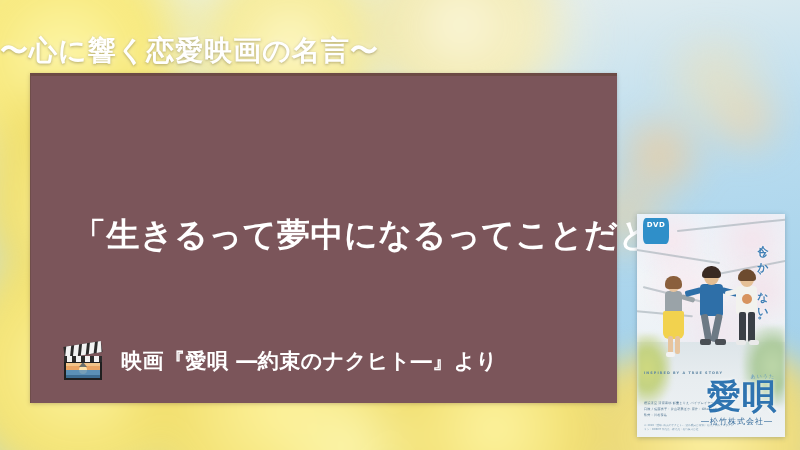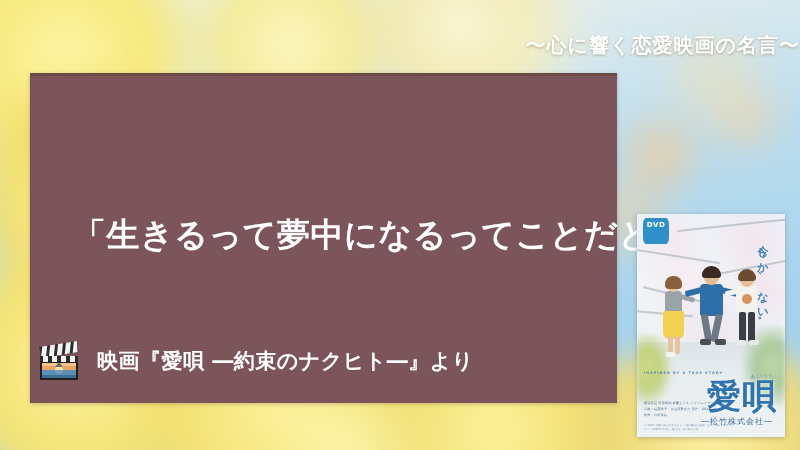--- a/index.html
+++ b/index.html
@@ -50,23 +50,23 @@
   .b13 { left:250px; top:390px; width:200px; height:120px; background:radial-gradient(circle, #fdf9b8 0%, rgba(253,249,184,0) 72%); opacity:.8; }
   .b14 { left:20px;  top:160px; width:150px; height:130px; background:radial-gradient(circle, #fffbd0 0%, rgba(255,251,208,0) 70%); opacity:.85; }
   .b15 { left:430px; top:-20px; width:200px; height:110px; background:radial-gradient(circle, #f8f2cf 0%, rgba(248,242,207,0) 75%); opacity:.5; }
 
   
   .title {
     position: absolute;
     left: 0;
     right: 0;
     top: 32px;
-    text-align: right;
+    text-align: left;
     color: #ffffff;
-    font-size: 20px;
+    font-size: 28px;
     font-weight: bold;
     letter-spacing: 1px;
     text-shadow: 0 1px 3px rgba(120,110,60,.55), 0 0 8px rgba(255,255,255,.35);
     white-space: nowrap;
   }
 
   
   .panel {
     position: absolute;
     left: 30px;
@@ -89,20 +89,21 @@
     letter-spacing: .5px;
     white-space: nowrap;
   }
   .caption-row {
     position: absolute;
     left: 0;
     bottom: 18px;
     width: 100%;
     display: flex;
     align-items: center;
+    padding-left: 24px;
   }
   .clapper {
     width: 48px;
     height: 48px;
     margin-left: 4px;
     flex: 0 0 auto;
     display: block;
   }
   .caption-text {
     color: #ffffff;

